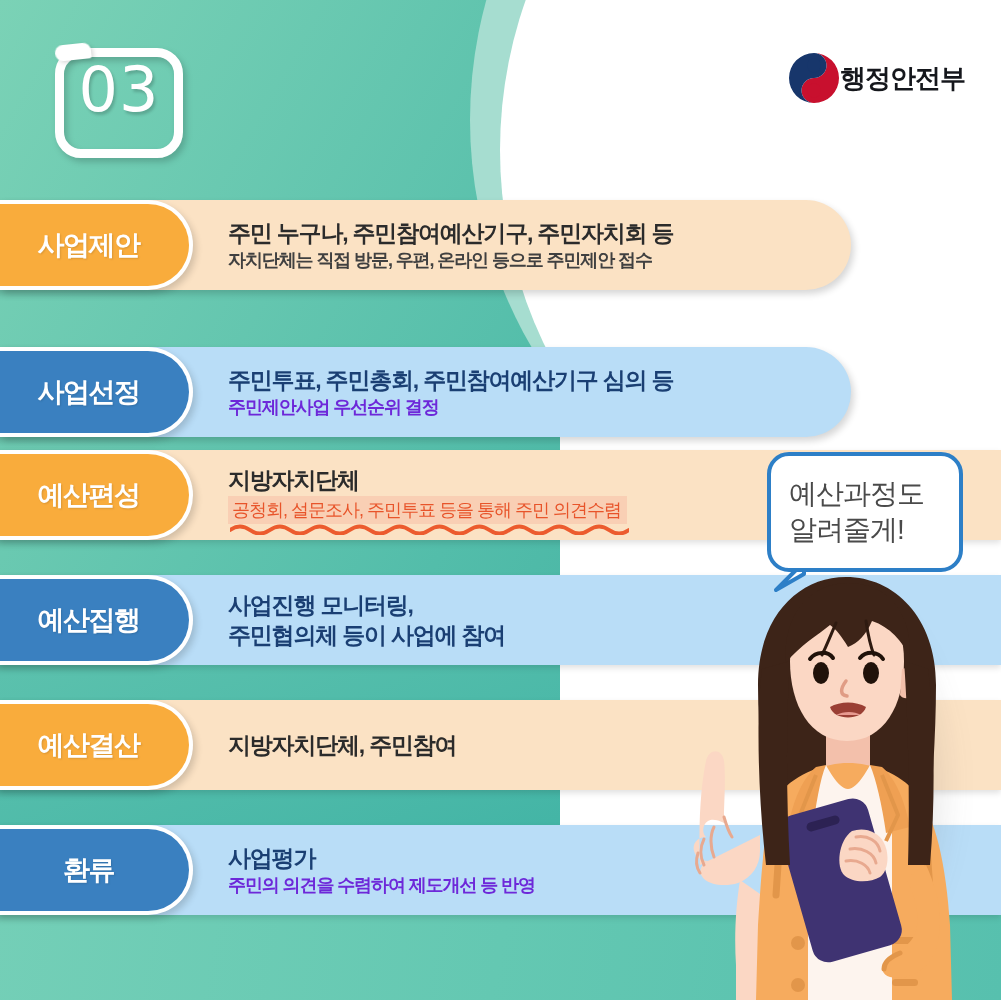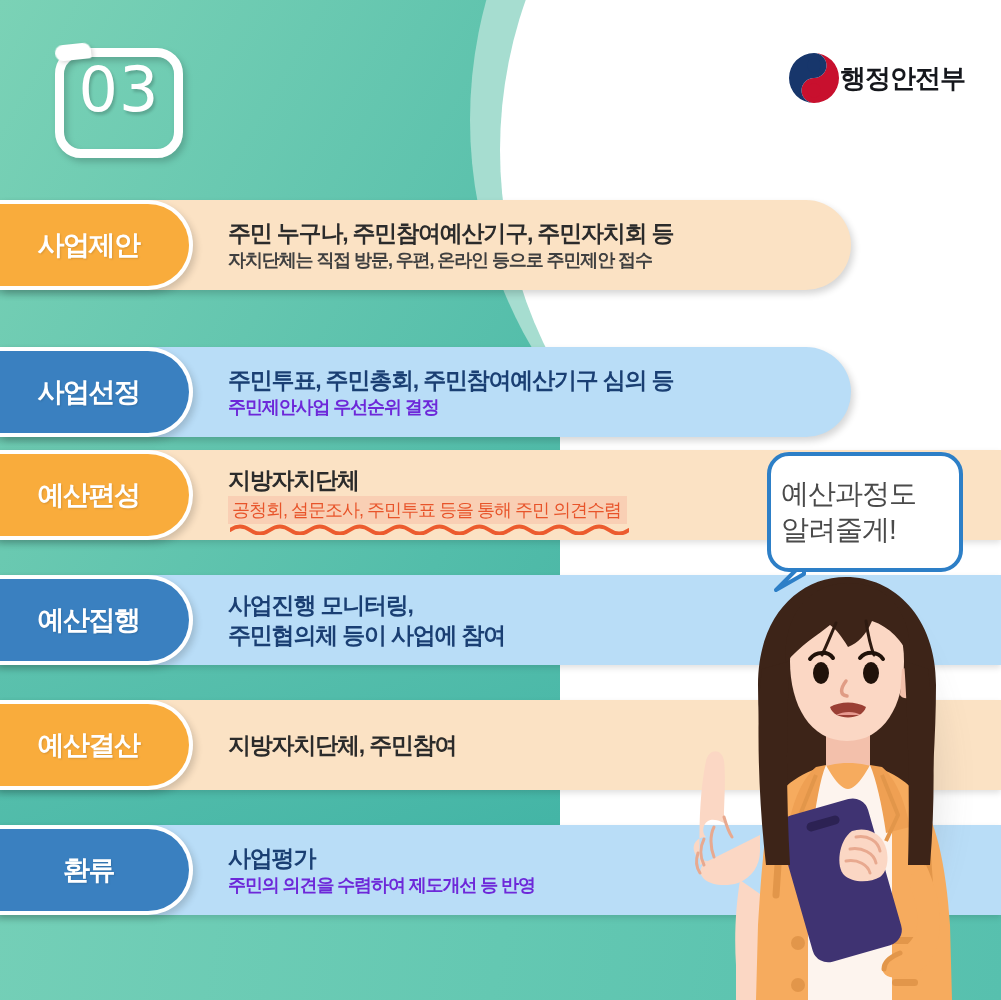--- a/index.html
+++ b/index.html
@@ -119,21 +119,21 @@
     padding:2px 6px 2px 4px;
   }
   .squiggle{position:absolute;left:2px;bottom:-11px;width:100%;height:12px;}
 
   
   .bubble{
     position:absolute;left:767px;top:452px;width:196px;height:120px;
     background:#ffffff;border:4px solid #2d7fc7;border-radius:22px;
     box-sizing:border-box;
     display:flex;flex-direction:column;justify-content:center;
-    padding-left:10px;
+    padding-left:18px;
     z-index:6;
   }
   .bubble-line{font-size:28px;font-weight:400;color:#4a4a4a;letter-spacing:-1px;line-height:1.28;}
   .bubble-tail{
     position:absolute;left:774px;top:560px;width:34px;height:32px;
     z-index:5;
   }
 
   
   .person{position:absolute;left:640px;top:565px;width:361px;height:435px;z-index:4;}

